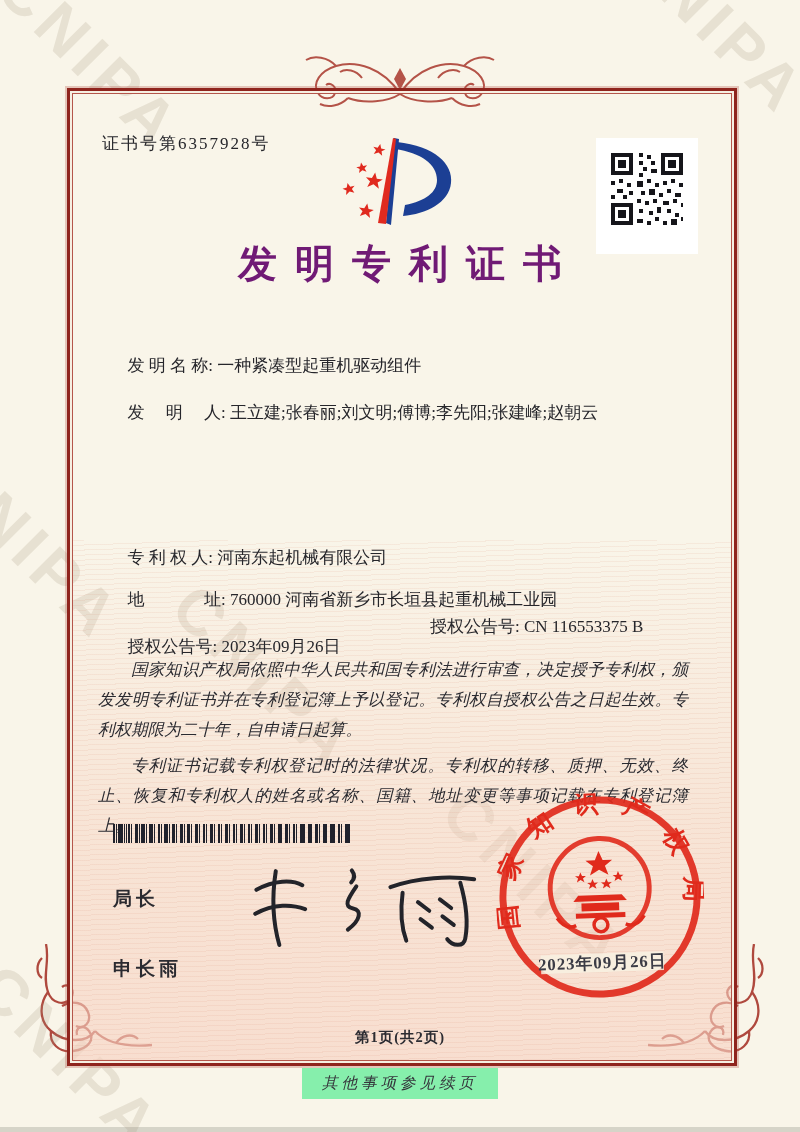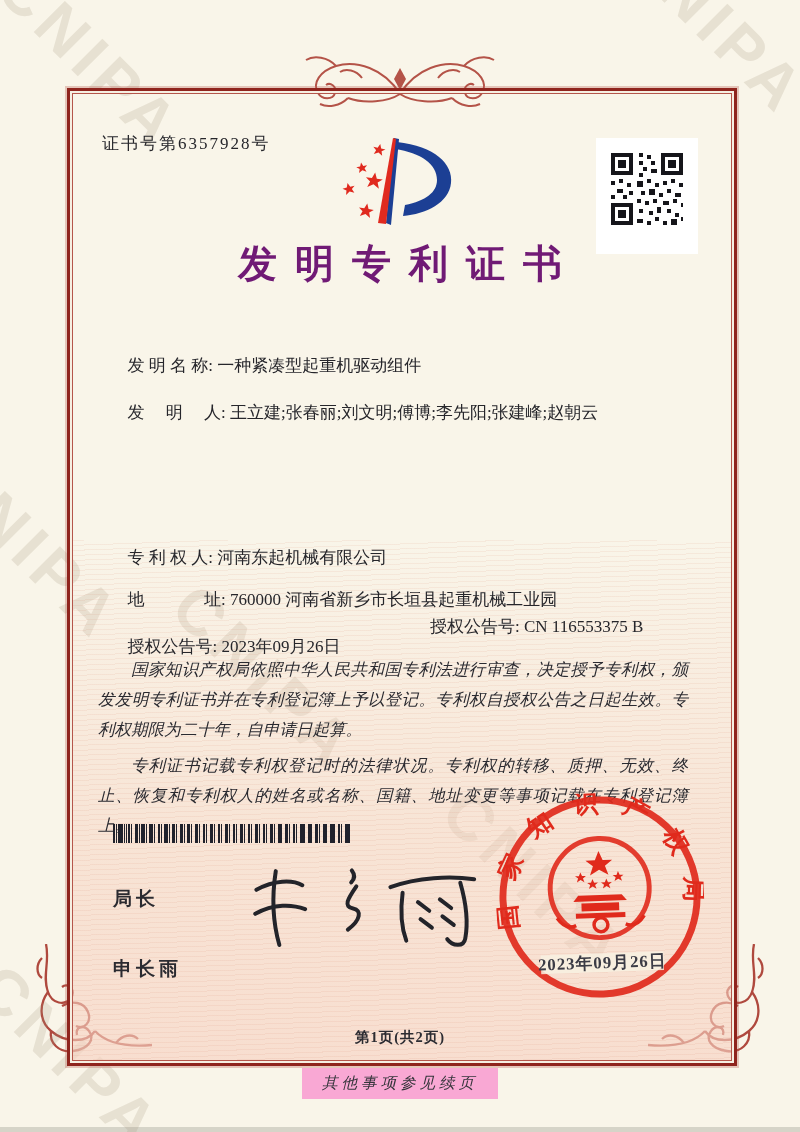--- a/index.html
+++ b/index.html
@@ -63,21 +63,21 @@
   .qr{position:absolute;left:13px;top:13px;width:76px;height:76px;}
   .logo{position:absolute;left:333px;top:126px;width:130px;height:110px;}
   .flourish-top{position:absolute;left:292px;top:48px;width:216px;height:64px;}
   .corner{position:absolute;width:120px;height:118px;}
   .corner-bl{left:32px;top:944px;}
   .corner-br{left:648px;top:944px;transform:scaleX(-1);}
   .pageind{position:absolute;left:0;top:1028px;width:800px;text-align:center;
     font-size:14.5px;font-weight:bold;letter-spacing:1px;color:#2c2c32;}
   .note{
     position:absolute;left:50%;top:1068px;transform:translateX(-50%);
-    background:#f9a8d4;padding:5px 20px;font-size:15.5px;letter-spacing:4px;
+    background:#86efac;padding:5px 20px;font-size:15.5px;letter-spacing:4px;
     font-style:italic;color:#35353b;white-space:nowrap;
   }
   .scanedge{position:absolute;left:0;bottom:0;width:800px;height:5px;background:rgba(150,152,140,0.35);}
 </style>
 </head>
 <body>
 
 <div class="page">
 
   <span class="wm" style="left:-25px;top:20px">CNIPA</span>

